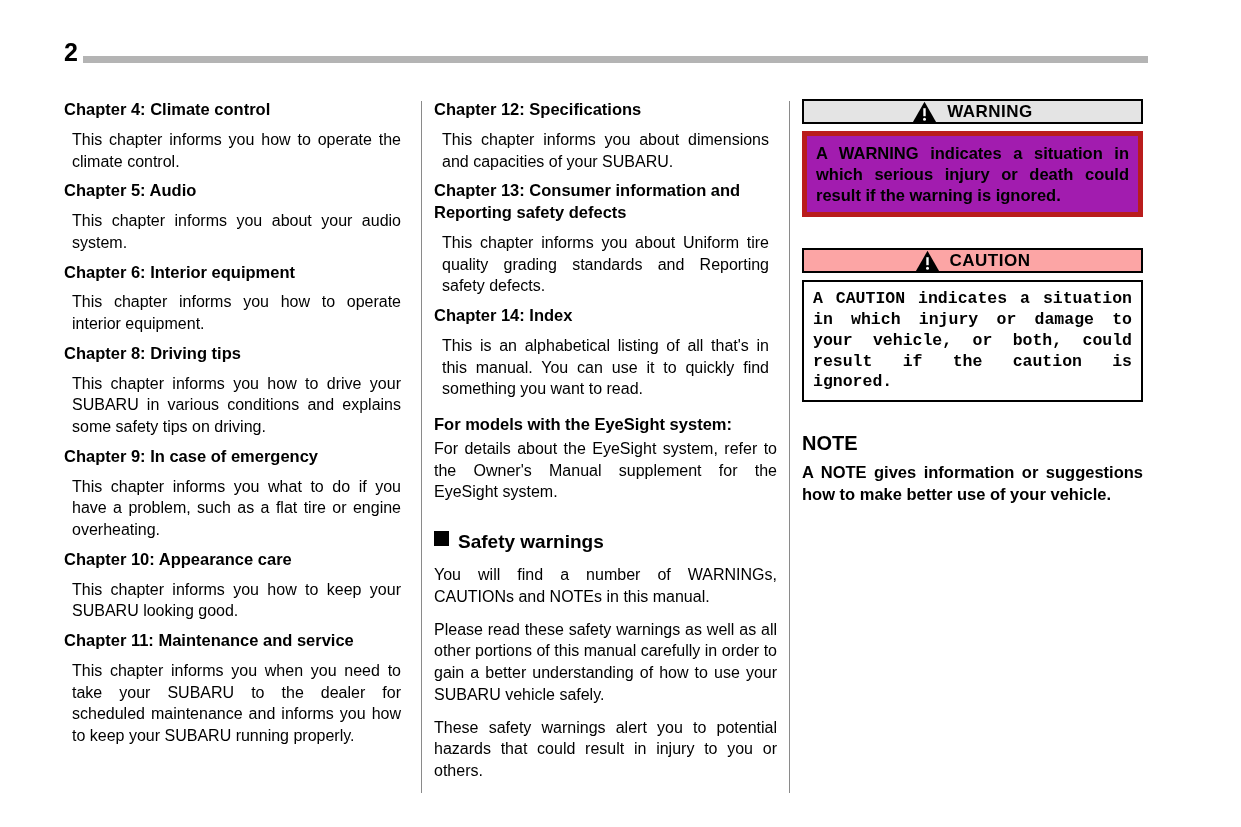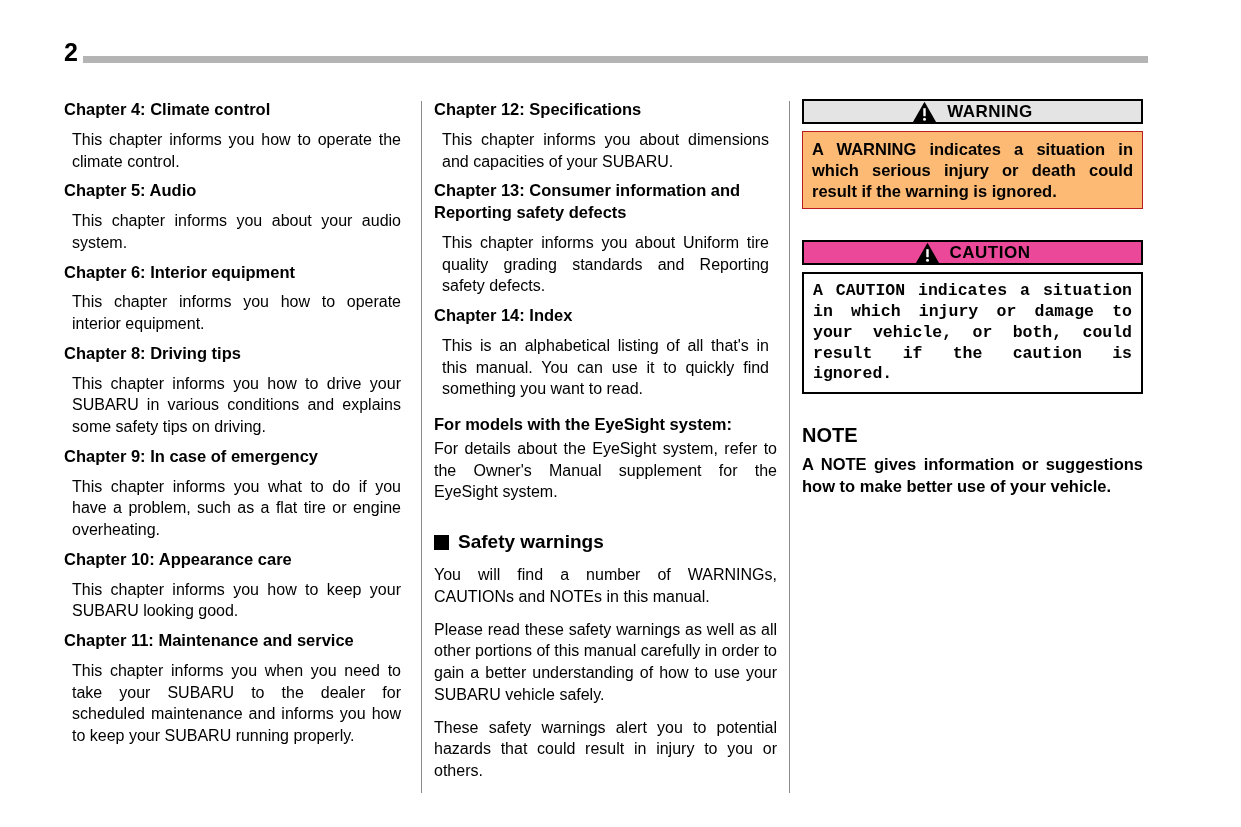--- a/index.html
+++ b/index.html
@@ -75,21 +75,20 @@
   .eyesight p {
     font-size: 16px;
     line-height: 1.36;
     margin: 0;
     text-align: justify;
   }
 
   
   .safety-heading {
     display: flex;
-    align-items: center;
     gap: 9px;
     font-size: 19px;
     font-weight: 700;
     margin: 28px 0 11px 0;
   }
   .sq-marker {
     display: inline-block;
     width: 15px;
     height: 15px;
     background: #000;
@@ -108,32 +107,32 @@
     height: 25px;
     display: flex;
     align-items: center;
     justify-content: center;
     gap: 10px;
     font-size: 17px;
     font-weight: 700;
     letter-spacing: 0.5px;
   }
   .warning .alert-header { background: #e4e4e4; }
-  .caution .alert-header { background: #ec4899; margin-top: 31px; }
+  .caution .alert-header { background: #fca5a5; margin-top: 31px; }
   .alert-body {
     margin-top: 7px;
     padding: 7px 9px;
     font-size: 16.5px;
     font-weight: 700;
     line-height: 1.26;
     text-align: justify;
   }
   .warning .alert-body {
-    background: #fdba74;
-    border: 1px solid #b91c1c;
+    background: #a21caf;
+    border: 5px solid #b91c1c;
   }
   .caution .alert-body {
     background: #ffffff;
     border: 2px solid #000;
     font-family: Liberation Mono, monospace;
   }
   .caution { margin-top: 27px; }
   .tri-icon { display: block; }
 
   

